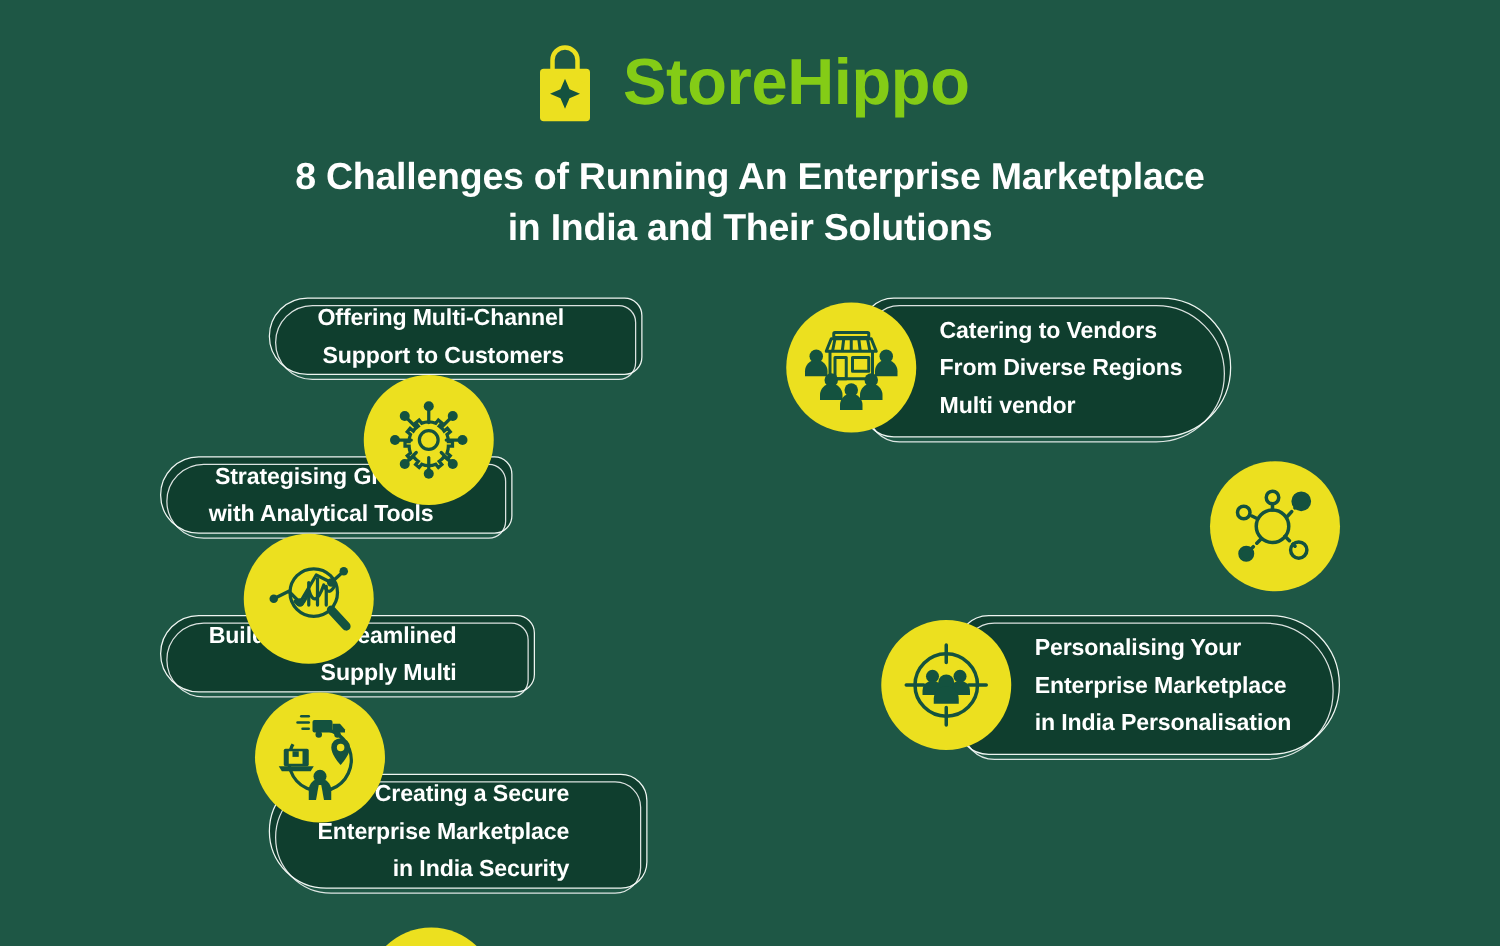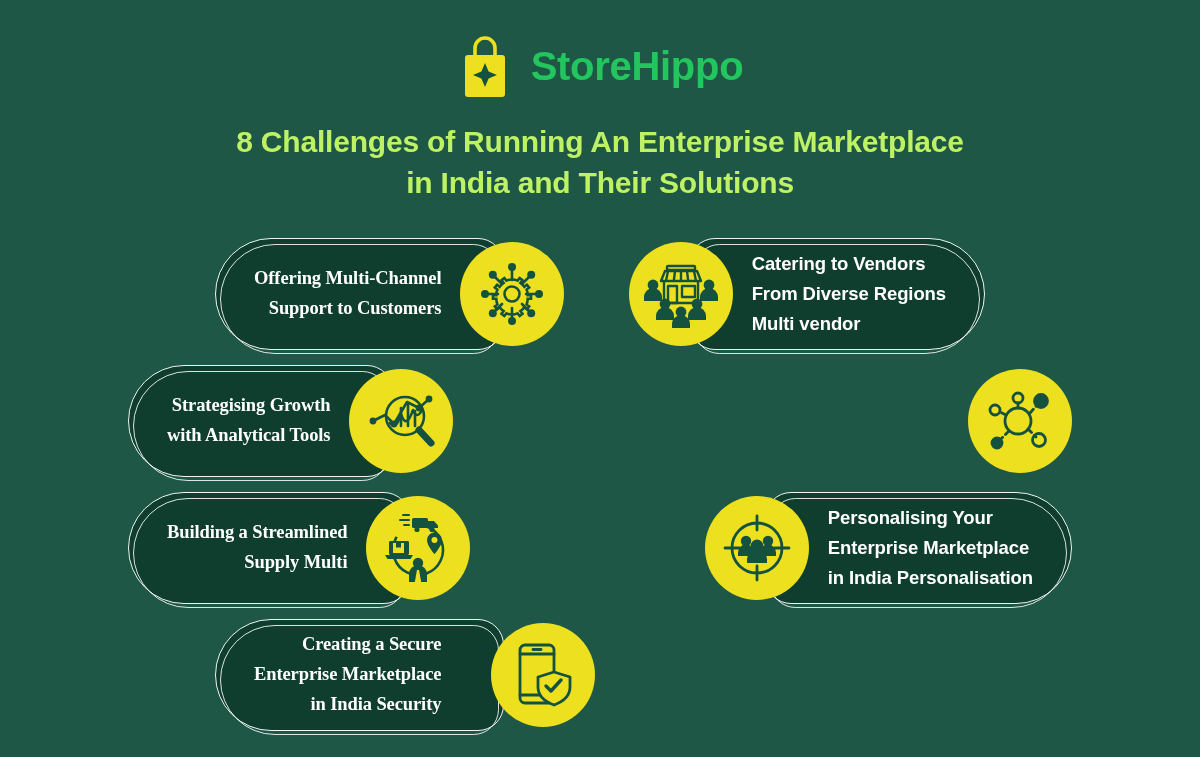--- a/index.html
+++ b/index.html
@@ -33,36 +33,36 @@
     justify-content: center;
     gap: 18px;
   }
   .logo-mark {
     width: 56px;
     height: 66px;
     position: relative;
     flex: none;
   }
   .logo-text {
-    font-size: 40px;
+    font-size: 52px;
     font-weight: 700;
-    color: #22c55e;
+    color: #84cc16;
     letter-spacing: -0.3px;
     line-height: 1;
     white-space: nowrap;
   }
 
   
   .title {
     position: absolute;
     top: 122px;
     left: 100px;
     width: 1000px;
     text-align: center;
-    color: #bef264;
+    color: #ffffff;
     font-size: 30px;
     font-weight: 700;
     line-height: 1.35;
     letter-spacing: -0.2px;
   }
   .title .line { display: block; }
 
   
   .items {
     position: absolute;
@@ -71,21 +71,21 @@
     width: 1200px;
     height: 510px;
   }
 
   .item {
     position: absolute;
     height: 112px;
     display: flex;
     align-items: center;
   }
-  .item.left  { flex-direction: row; font-family: Liberation Serif, serif; }
+  .item.left  { flex-direction: column; }
   .item.right { flex-direction: row-reverse; justify-content: flex-end; }
 
   
   .pill {
     position: relative;
     height: 112px;
     box-sizing: border-box;
     background: #0f3e2e;
     border: 1.6px solid #eef5f1;
     display: flex;

